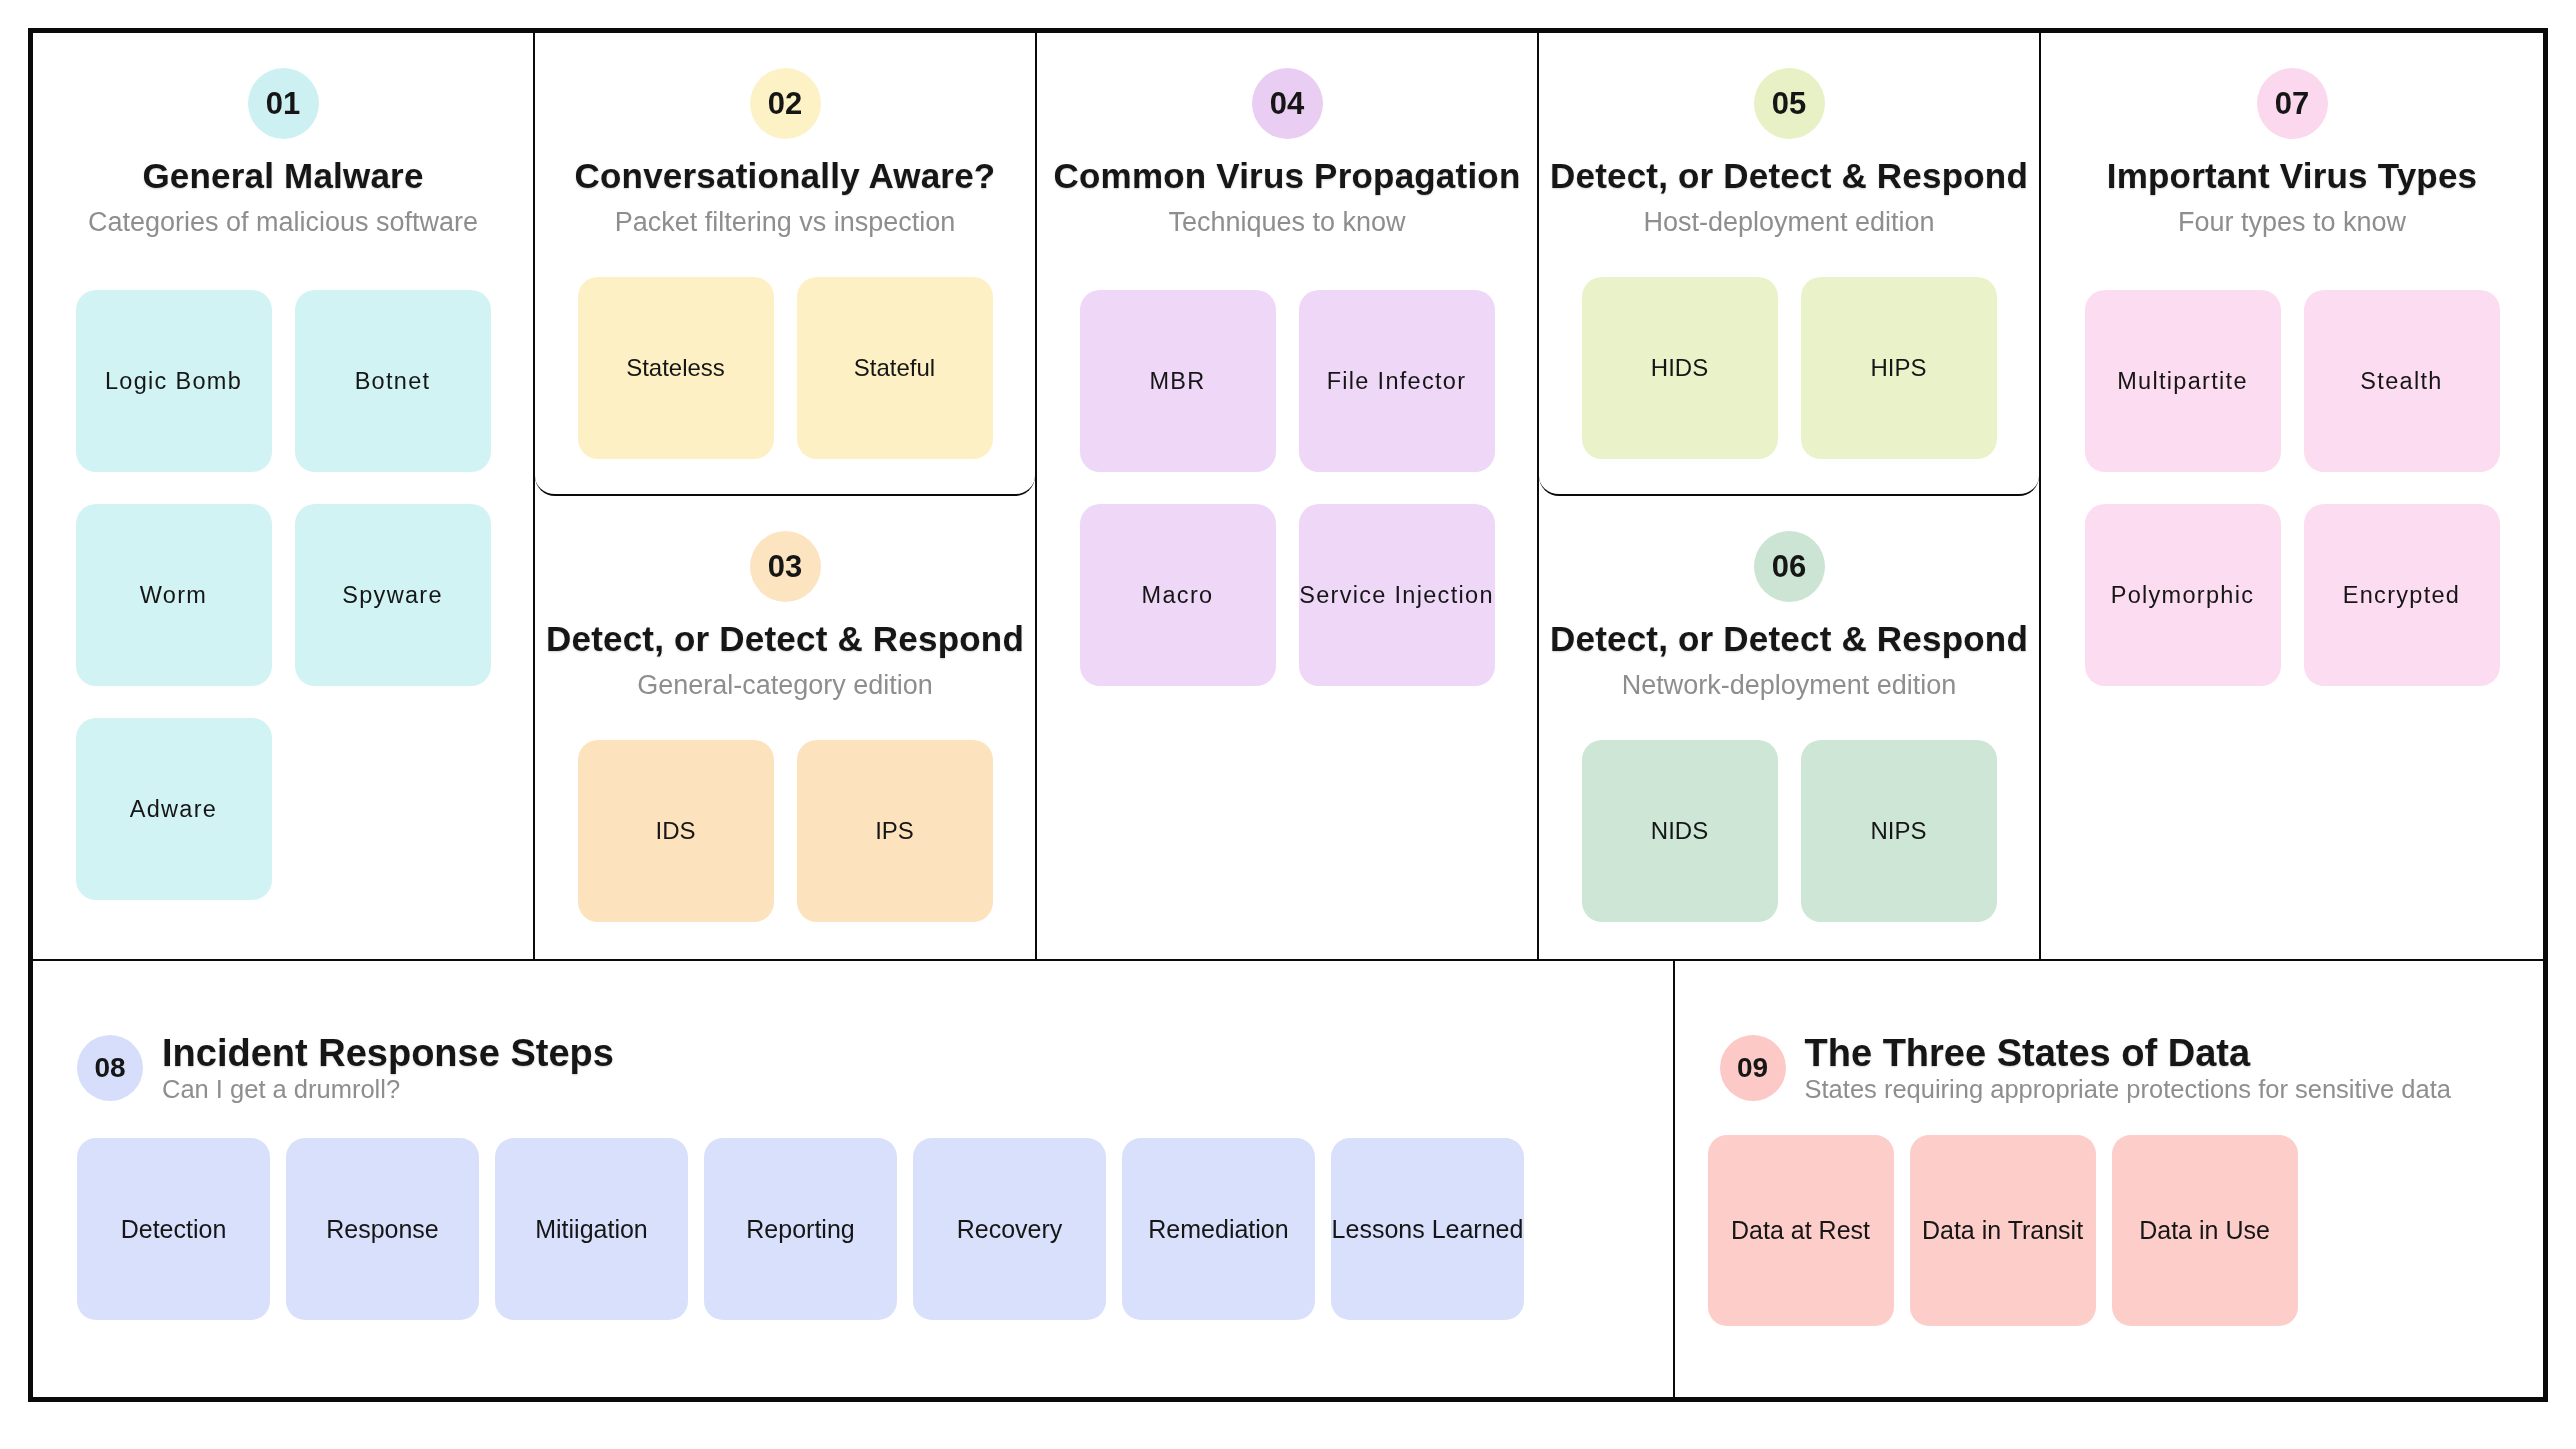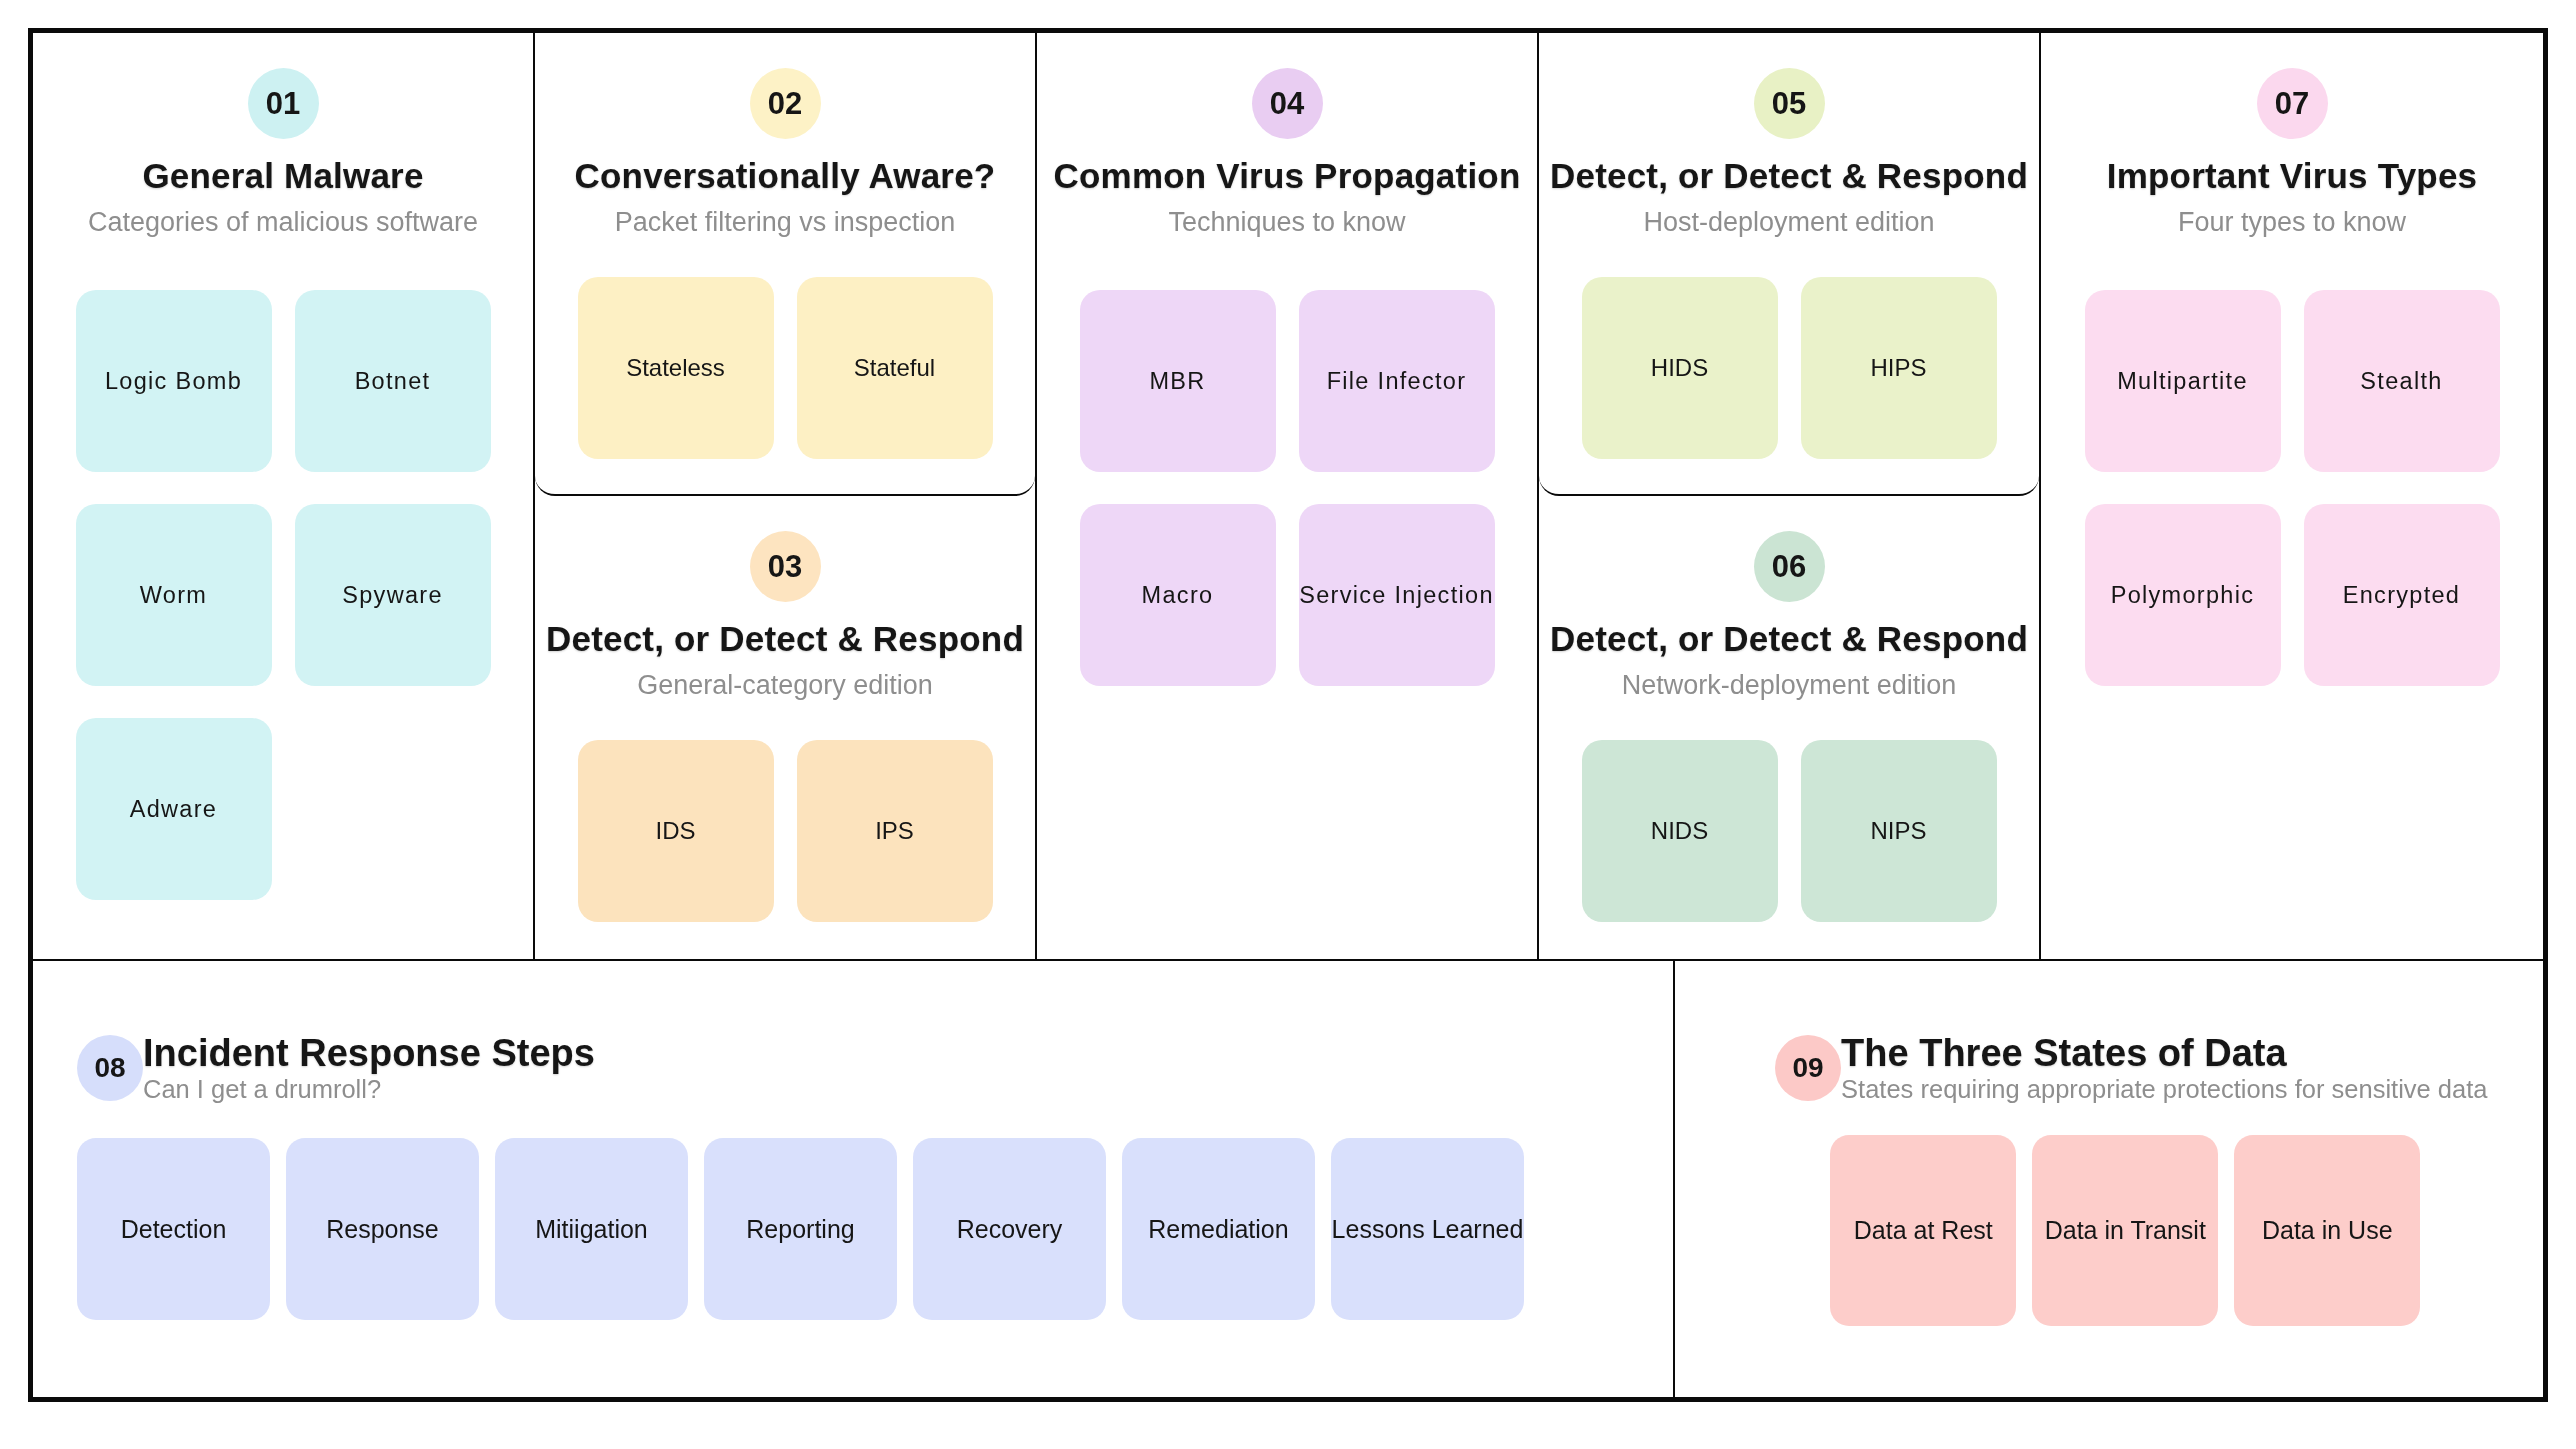--- a/index.html
+++ b/index.html
@@ -88,25 +88,26 @@
   .bcol { overflow: hidden; }
   .bcol-left { width: 65.4%; border-right: 2px solid #0a0a0a; }
   .bcol-right { flex: 1; }
   .sec-h {
     display: flex;
     flex-direction: column;
     align-items: flex-start;
     height: 100%;
     padding-left: 44px;
   }
-  .bcol-right .sec-h { padding-left: 33px; align-items: center; }
+  .bcol-right .sec-h { padding-left: 33px; }
   .header-row {
     margin-top: 71px;
     display: flex;
     align-items: center;
+    gap: 19px;
   }
   .bcol-right .header-row { margin-left: 12px; }
   .badge-sm {
     width: 66px; height: 66px;
     font-size: 28px;
   }
   .h-text { display: flex; flex-direction: column; }
   .h-title {
     font-size: 38px;
     font-weight: 800;

